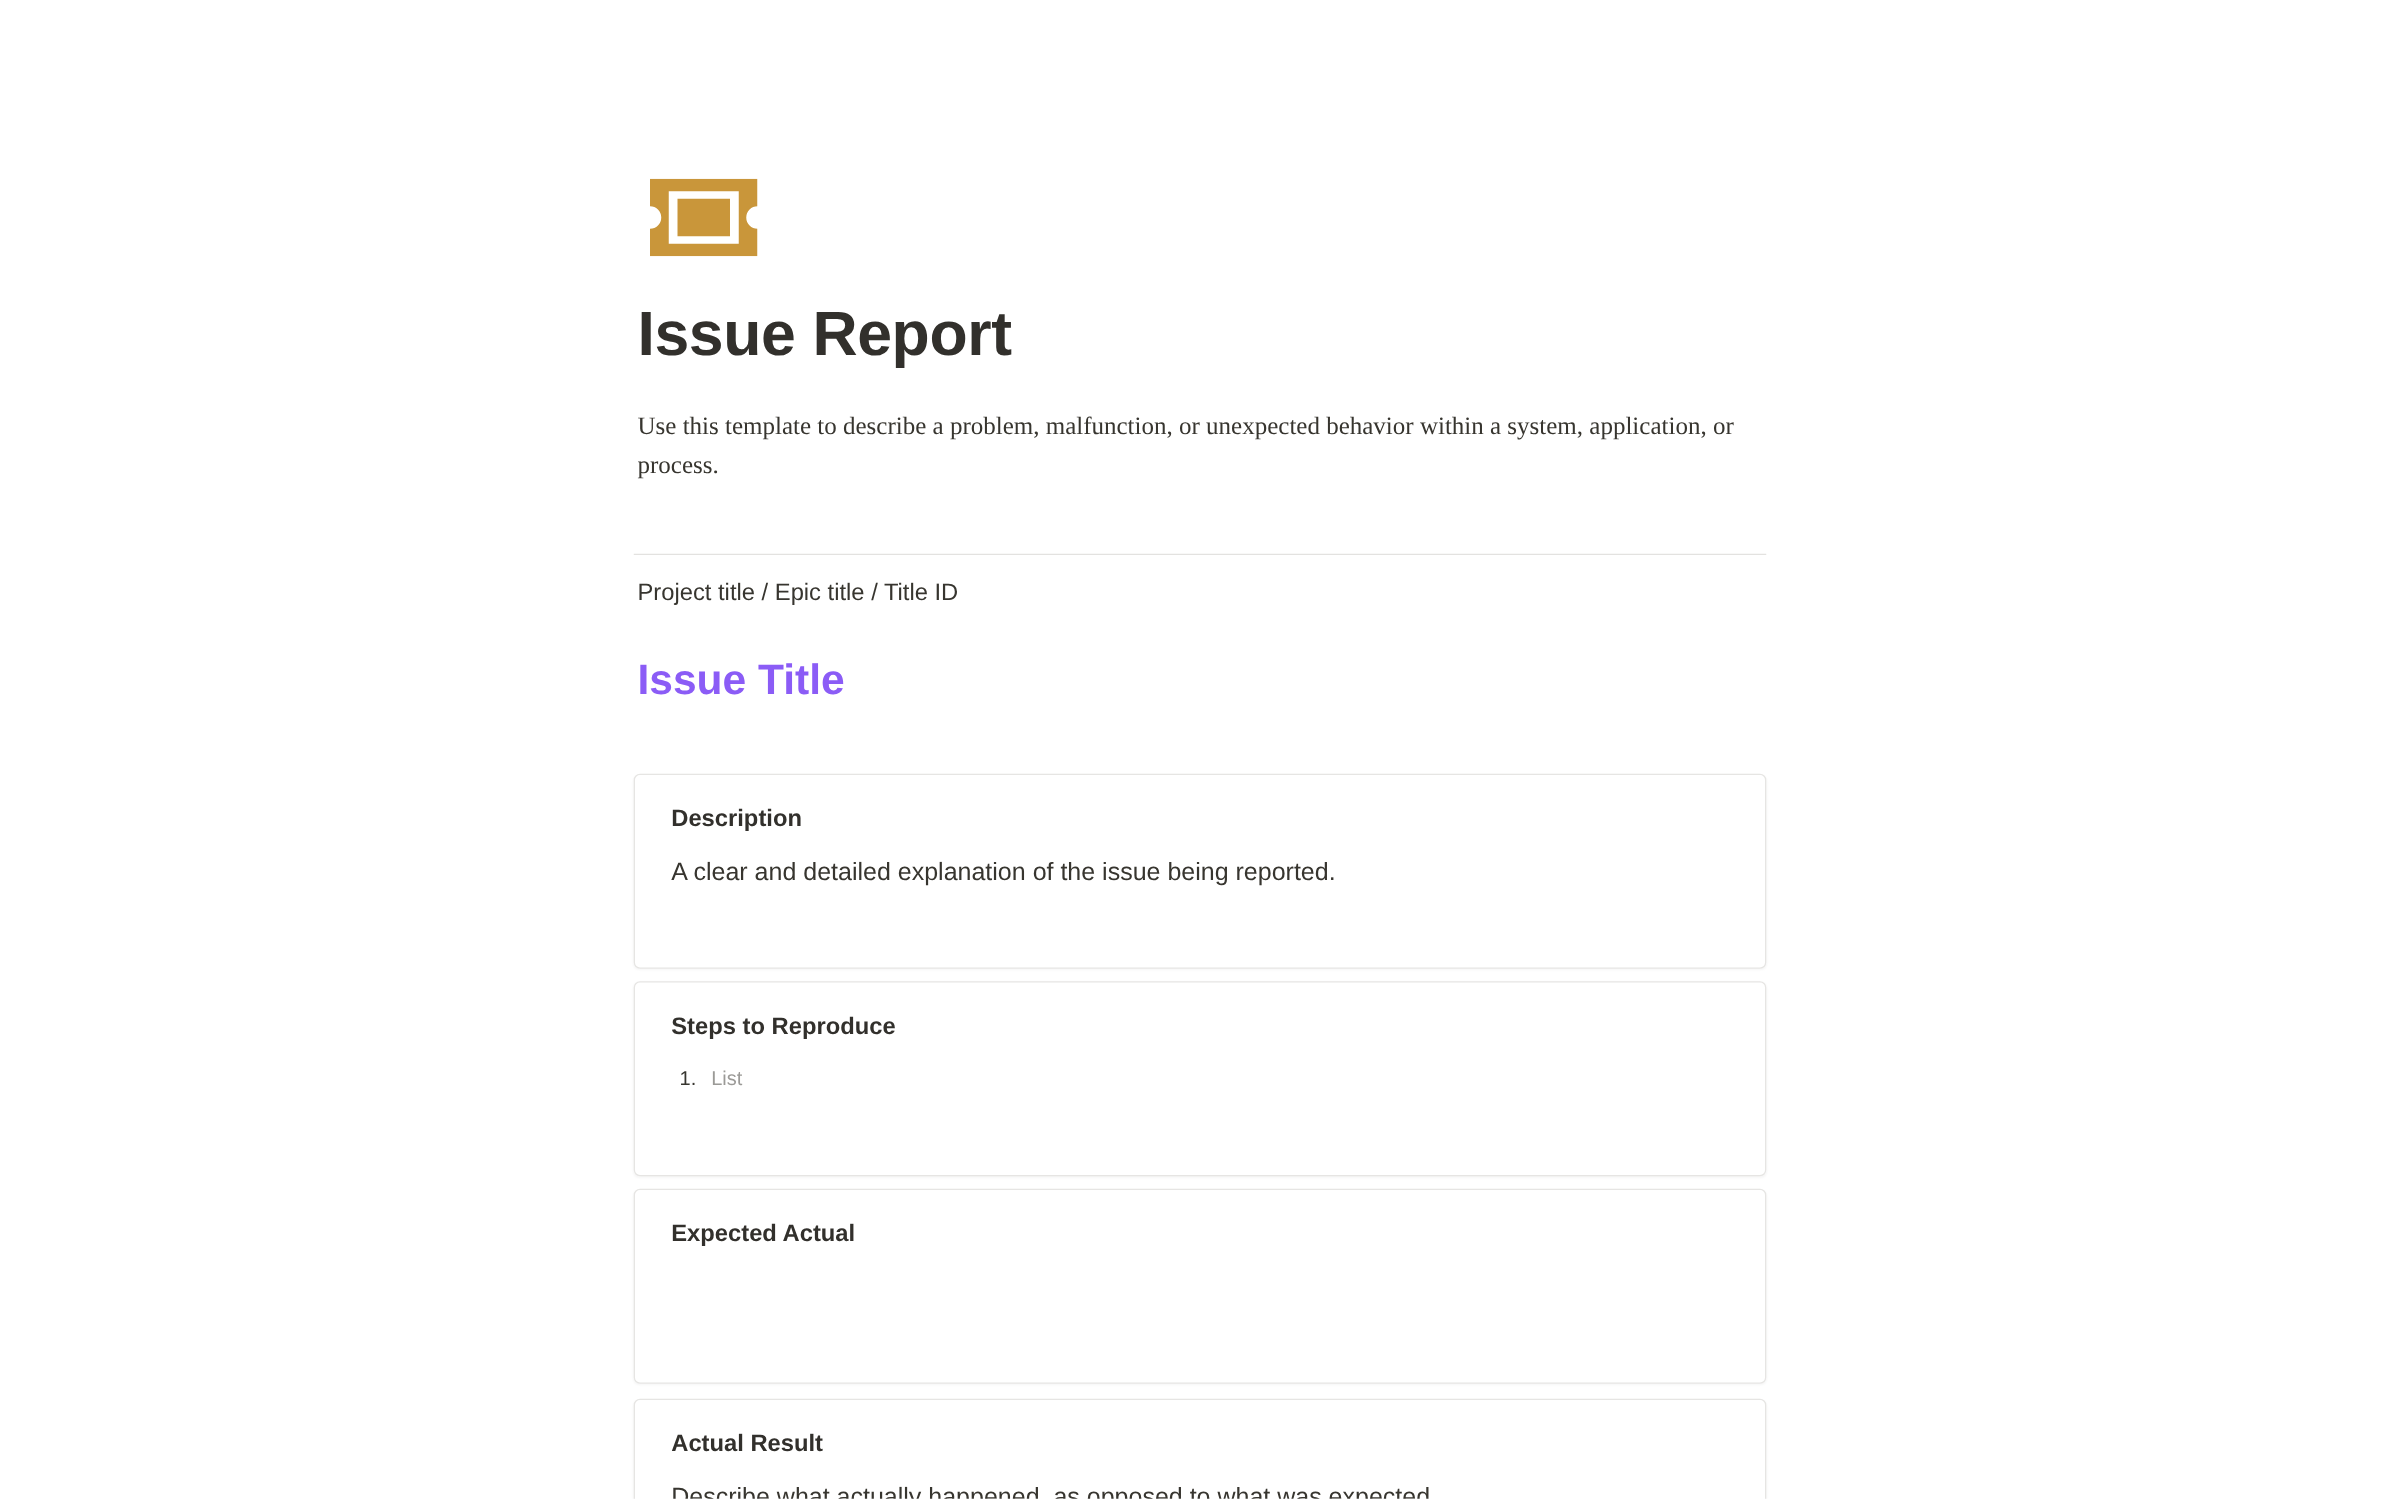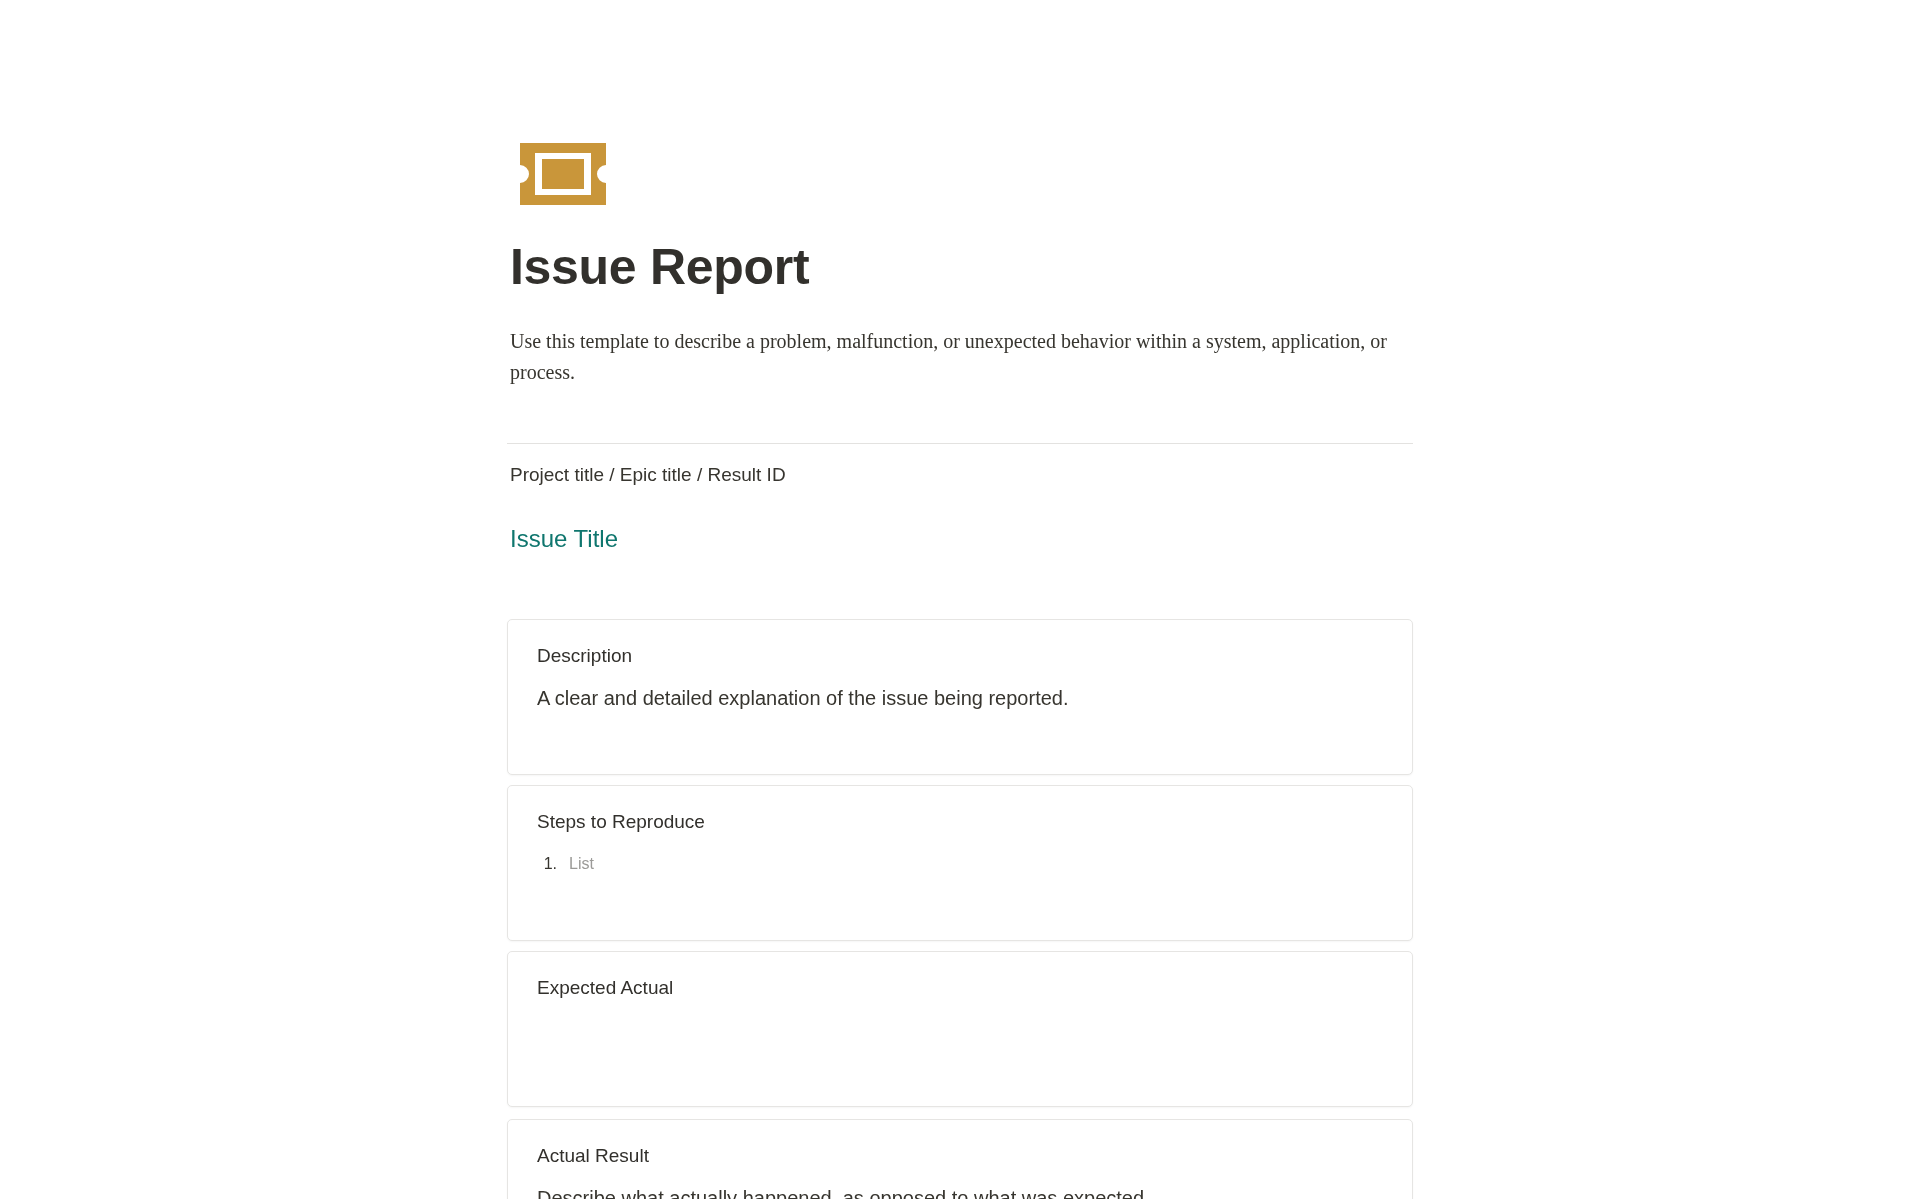--- a/index.html
+++ b/index.html
@@ -68,23 +68,23 @@
       line-height: 28px;
       color: #37352f;
       white-space: nowrap;
     }
     .breadcrumb span { cursor: text; }
     .issue-title {
       position: absolute;
       left: 3px;
       top: 525px;
       margin: 0;
-      font-size: 24px;
-      font-weight: 400;
-      color: #0f766e;
+      font-size: 34px;
+      font-weight: 700;
+      color: #8b5cf6;
       white-space: nowrap;
     }
     .card {
       position: absolute;
       left: 0;
       width: 904px;
       height: 154px;
       border: 1px solid #e6e5e3;
       border-radius: 5px;
       background: #ffffff;
@@ -94,21 +94,21 @@
     .card-1 { top: 619px; }
     .card-2 { top: 785px; }
     .card-3 { top: 951px; }
     .card-4 { top: 1119px; }
     .card-heading {
       position: absolute;
       left: 29px;
       top: 25px;
       margin: 0;
       font-size: 19px;
-      font-weight: 400;
+      font-weight: 700;
       color: #32302c;
       white-space: nowrap;
     }
     .card-body {
       position: absolute;
       left: 29px;
       top: 64px;
       margin: 0;
       font-size: 20px;
       line-height: 28px;
@@ -153,21 +153,21 @@
       </svg>
     </div>
 
     <h1 class="page-title">Issue Report</h1>
 
     <p class="page-desc">Use this template to describe a problem, malfunction, or unexpected behavior within a system, application, or process.</p>
 
     <div class="divider"></div>
 
     <div class="breadcrumb">
-      <span>Project title</span><span> / </span><span>Epic title</span><span> / </span><span>Result ID</span>
+      <span>Project title</span><span> / </span><span>Epic title</span><span> / </span><span>Title ID</span>
     </div>
 
     <h2 class="issue-title">Issue Title</h2>
 
     <div class="card card-1">
       <h3 class="card-heading">Description</h3>
       <p class="card-body">A clear and detailed explanation of the issue being reported.</p>
     </div>
 
     <div class="card card-2">

